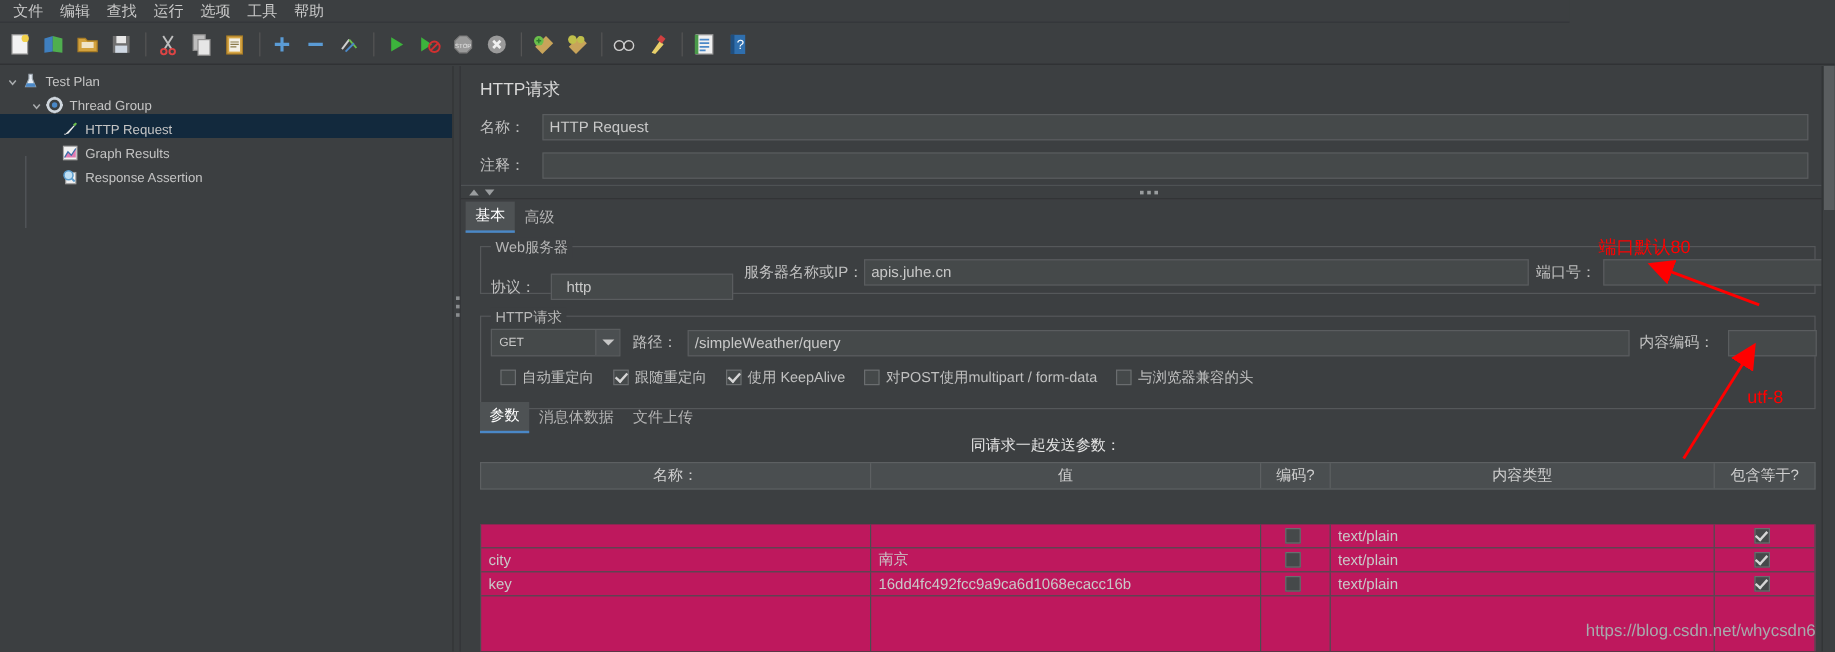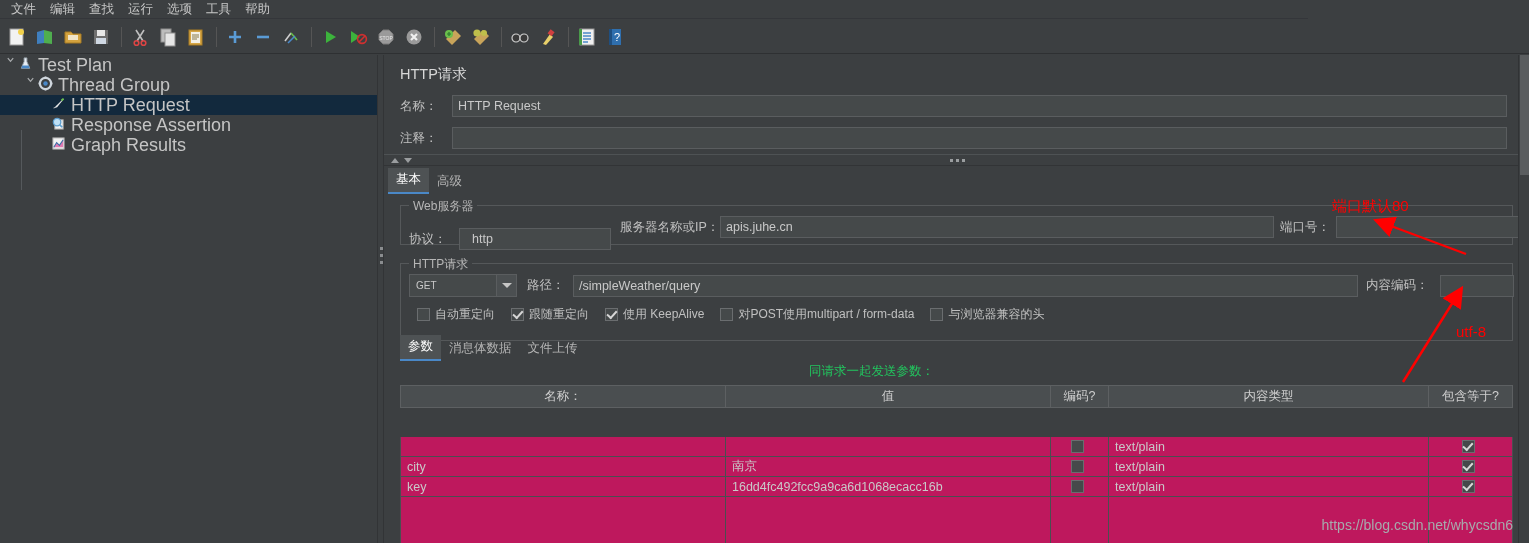--- a/index.html
+++ b/index.html
@@ -37,22 +37,22 @@
     border-radius: 2px; cursor: default;
   }
   .tsep { width: 1px; height: 20px; background: #555; margin: 0 5px; }
 
   
   .tree {
     position: absolute; left: 0; top: 55px; width: 377px; height: 488px;
     background: #3c3f41; overflow: hidden;
   }
   .trow {
-    height: 20px; display: flex; align-items: flex-start;
-    font-size: 18px; color: #c5c5c5; white-space: nowrap; cursor: default;
+    height: 20px; display: flex; align-items: flex-end;
+    font-size: 11px; color: #c5c5c5; white-space: nowrap; cursor: default;
   }
   .trow.sel { background: #12293d; }
   .twist {
     width: 13px; text-align: center; font-size: 9px; color: #a0a0a0;
     flex: 0 0 13px;
   }
   .tico { width: 17px; height: 16px; margin-right: 4px; flex: 0 0 17px;
           display:flex; align-items:center; justify-content:center;}
   .guide {
     position: absolute; left: 21px; top: 75px; width: 1px; height: 60px;
@@ -149,21 +149,21 @@
   .tblhdr .th:last-child { border-right: none; }
   .tbody { border: 1px solid #4a4e50; border-top: none; background: #be185d; margin-top: 29px; }
   .trw { display: flex; height: 20px; border-bottom: 1px solid #4a4e50; }
   .trw .td {
     display: flex; align-items: center; font-size: 12.5px; color: #c9c9c9;
     border-right: 1px solid #4a4e50; height: 100%; padding-left: 6px; overflow: hidden;
     white-space: nowrap;
   }
   .trw .td.center { justify-content: center; padding-left: 0; }
   .trw .td:last-child { border-right: none; }
-  .sendhdr { position: absolute; right: 16px; top: 308px; font-size: 12.5px; color: #22c55e; }
+  .sendhdr { position: absolute; right: 16px; top: 308px; font-size: 12.5px; color: #e5e5e5; }
 
   
   .anno { position: absolute; color: #ff0000; font-size: 15px; white-space: nowrap; }
   .annosvg { position: absolute; left: 0; top: 0; pointer-events: none; }
 
   
   .wm {
     position: absolute; right: 16px; bottom: 10px;
     font-size: 14px; color: #a7abad; white-space: nowrap;
   }
@@ -366,37 +366,37 @@
           <path d="M10.5 4 L12.8 2.2 L14 3.4 L12 5.6 Z" fill="#6abf4b"></path>
           <path d="M2.6 13.4 L4.2 12.8 L3.2 11.8 Z" fill="#cfcfcf"></path>
         </svg>
       </span>
       <span>HTTP Request</span>
     </div>
 
     <div class="trow" style="padding-left:50px;">
       <span class="tico">
         <svg width="15" height="15" viewBox="0 0 16 16">
+          <rect x="2" y="2" width="12" height="12" fill="#f2f2f2" stroke="#a8a8a8"></rect>
+          <path d="M3 12 L6 7 L9 10 L13 4 L13 12 Z" fill="#e07ab0"></path>
+          <path d="M3 12 L6 7 L9 10 L13 4" stroke="#3b6fa8" stroke-width="1.2" fill="none"></path>
+        </svg>
+      </span>
+      <span>Graph Results</span>
+    </div>
+
+    <div class="trow" style="padding-left:50px;">
+      <span class="tico">
+        <svg width="15" height="15" viewBox="0 0 16 16">
           <rect x="4" y="4" width="9" height="10" fill="#f2f2f2" stroke="#a0a0a0"></rect>
           <circle cx="6.5" cy="6.5" r="4" fill="#bfe0f5" stroke="#5d9ece" stroke-width="1.4"></circle>
           <path d="M9.4 9.4 L12 12" stroke="#5d9ece" stroke-width="1.8"></path>
         </svg>
       </span>
       <span>Response Assertion</span>
-    </div>
-
-    <div class="trow" style="padding-left:50px;">
-      <span class="tico">
-        <svg width="15" height="15" viewBox="0 0 16 16">
-          <rect x="2" y="2" width="12" height="12" fill="#f2f2f2" stroke="#a8a8a8"></rect>
-          <path d="M3 12 L6 7 L9 10 L13 4 L13 12 Z" fill="#e07ab0"></path>
-          <path d="M3 12 L6 7 L9 10 L13 4" stroke="#3b6fa8" stroke-width="1.2" fill="none"></path>
-        </svg>
-      </span>
-      <span>Graph Results</span>
     </div>
   </div>
 
   <div class="vsplit">
     <div class="dots">
         <i></i>
         <i></i>
         <i></i>
       </div>
   </div>

